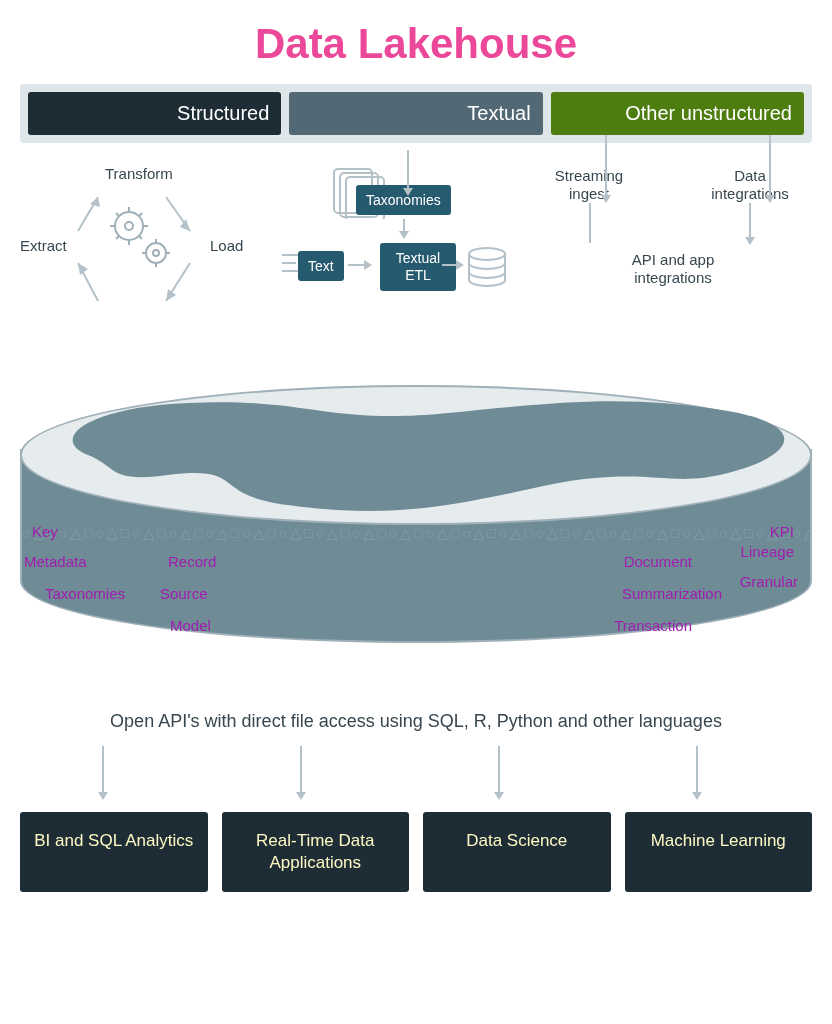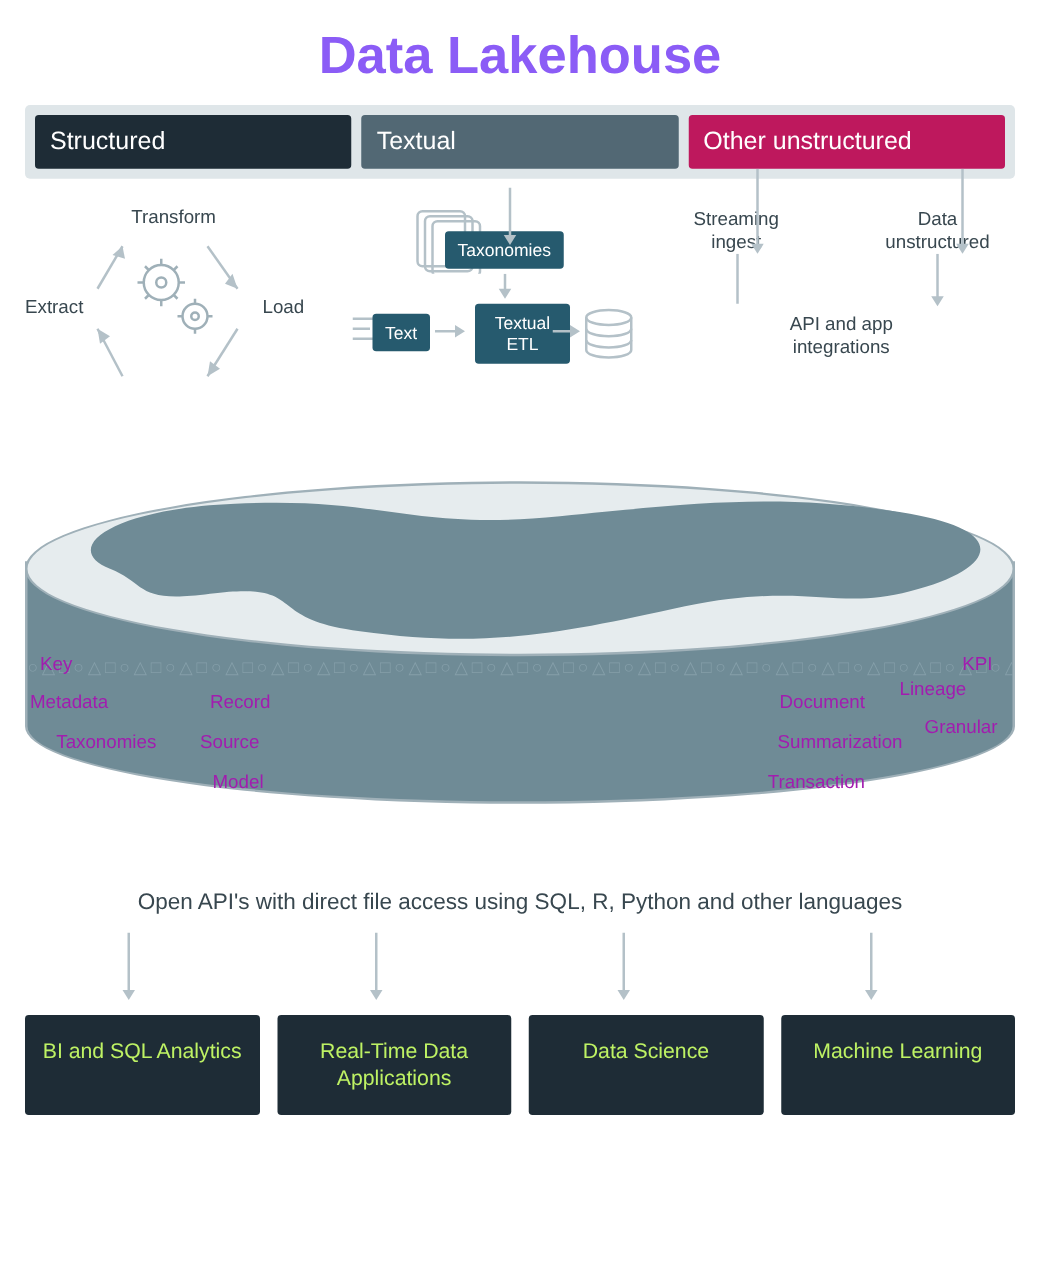--- a/index.html
+++ b/index.html
@@ -9,42 +9,42 @@
   font-family: -apple-system, BlinkMacSystemFont, "Segoe UI", Arial, sans-serif;
   background: #fff;
   color: #2b3a45;
   position: relative;
   overflow: hidden;
 }
 .title {
   text-align: center;
   font-size: 42px;
   font-weight: 600;
-  color: #8b5cf6;
+  color: #ec4899;
   padding: 20px 0 16px;
 }
 .tabs-wrap {
   background: #dfe6e9;
   margin: 0 20px;
   padding: 8px;
   border-radius: 4px;
   display: flex;
   gap: 8px;
 }
 .tab {
   flex: 1;
-  text-align: left;
+  text-align: right;
   padding: 10px 12px;
   font-size: 20px;
   color: #fff;
   border-radius: 3px;
 }
 .tab-structured { background: #1e2c36; }
 .tab-textual { background: #526874; }
-.tab-other { background: #be185d; }
+.tab-other { background: #4d7c0f; }
 
 .mid-row {
   display: flex;
   margin: 18px 20px 0;
   height: 190px;
   position: relative;
 }
 .col-structured { width: 250px; position: relative; }
 .col-textual { flex: 1; position: relative; }
 .col-other { width: 280px; position: relative; }
@@ -149,21 +149,21 @@
 .t-key { top: 138px; left: 12px; }
 .t-metadata { top: 168px; left: 4px; }
 .t-taxonomies { top: 200px; left: 25px; }
 .t-record { top: 168px; left: 120px; margin-left: 28px; }
 .t-source { top: 200px; left: 140px; }
 .t-model { top: 232px; left: 150px; }
 .t-document { top: 168px; right: 120px; }
 .t-summarization { top: 200px; right: 90px; }
 .t-transaction { top: 232px; right: 120px; }
 .t-kpi { top: 138px; right: 18px; }
-.t-lineage { top: 158px; right: 39px; }
+.t-lineage { top: 158px; right: 18px; }
 .t-granular { top: 188px; right: 14px; }
 
 .api-text {
   text-align: center;
   font-size: 18px;
   color: #38474f;
   margin: 26px 20px 0;
 }
 
 .bottom-arrows {
@@ -174,21 +174,21 @@
 .bottom-arrows .ba { width: 48px; }
 
 .bottom-boxes {
   display: flex;
   gap: 14px;
   margin: 10px 20px 0;
 }
 .bbox {
   flex: 1;
   background: #1e2c36;
-  color: #bef264;
+  color: #fef9c3;
   text-align: center;
   padding: 18px 8px;
   font-size: 17px;
   line-height: 1.3;
   border-radius: 3px;
 }
 </style>
 </head>
 <body>
 
@@ -271,21 +271,21 @@
         <polygon class="arrow-head" points="24,8 16,3 16,13"></polygon>
       </svg>
     <svg width="24" height="16" style="position:absolute;top:96px;left:172px">
         <line class="arrow-line" x1="0" y1="8" x2="16" y2="8"></line>
         <polygon class="arrow-head" points="22,8 14,3 14,13"></polygon>
       </svg>
   </div>
 
   <div class="col-other">
     <div class="flow-label streaming-label">Streaming ingest</div>
-    <div class="flow-label dataint-label">Data unstructured</div>
+    <div class="flow-label dataint-label">Data integrations</div>
     <div class="flow-label apiapp-label">API and app integrations</div>
     <svg width="16" height="48" style="position:absolute;top:42px;left:50px">
         <line class="arrow-line" x1="8" y1="0" x2="8" y2="40"></line>
       </svg>
     <svg width="16" height="44" style="position:absolute;top:42px;left:210px">
         <line class="arrow-line" x1="8" y1="0" x2="8" y2="36"></line>
         <polygon class="arrow-head" points="8,42 3,34 13,34"></polygon>
       </svg>
   </div>
 </div>

